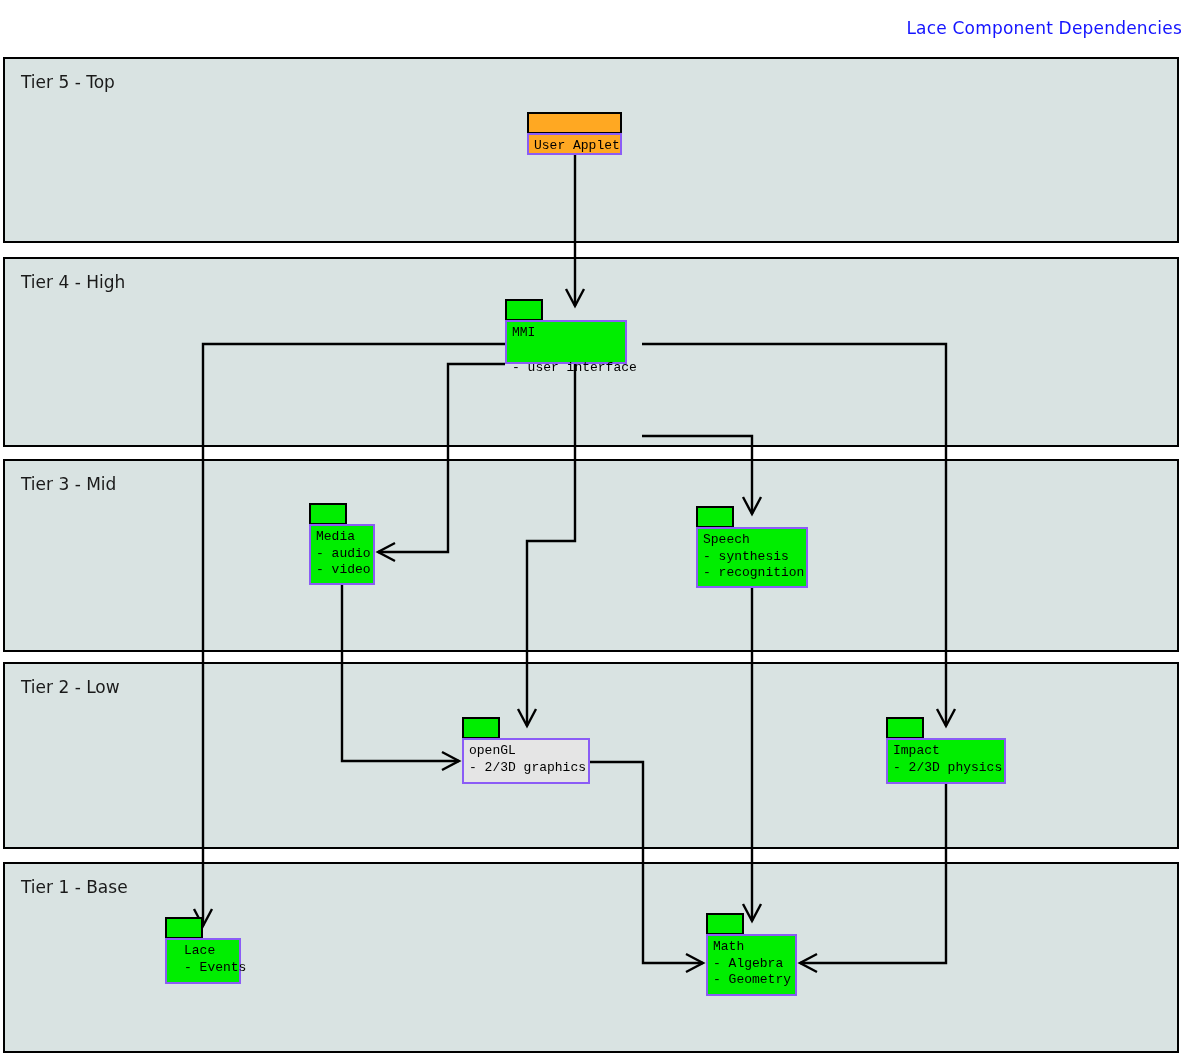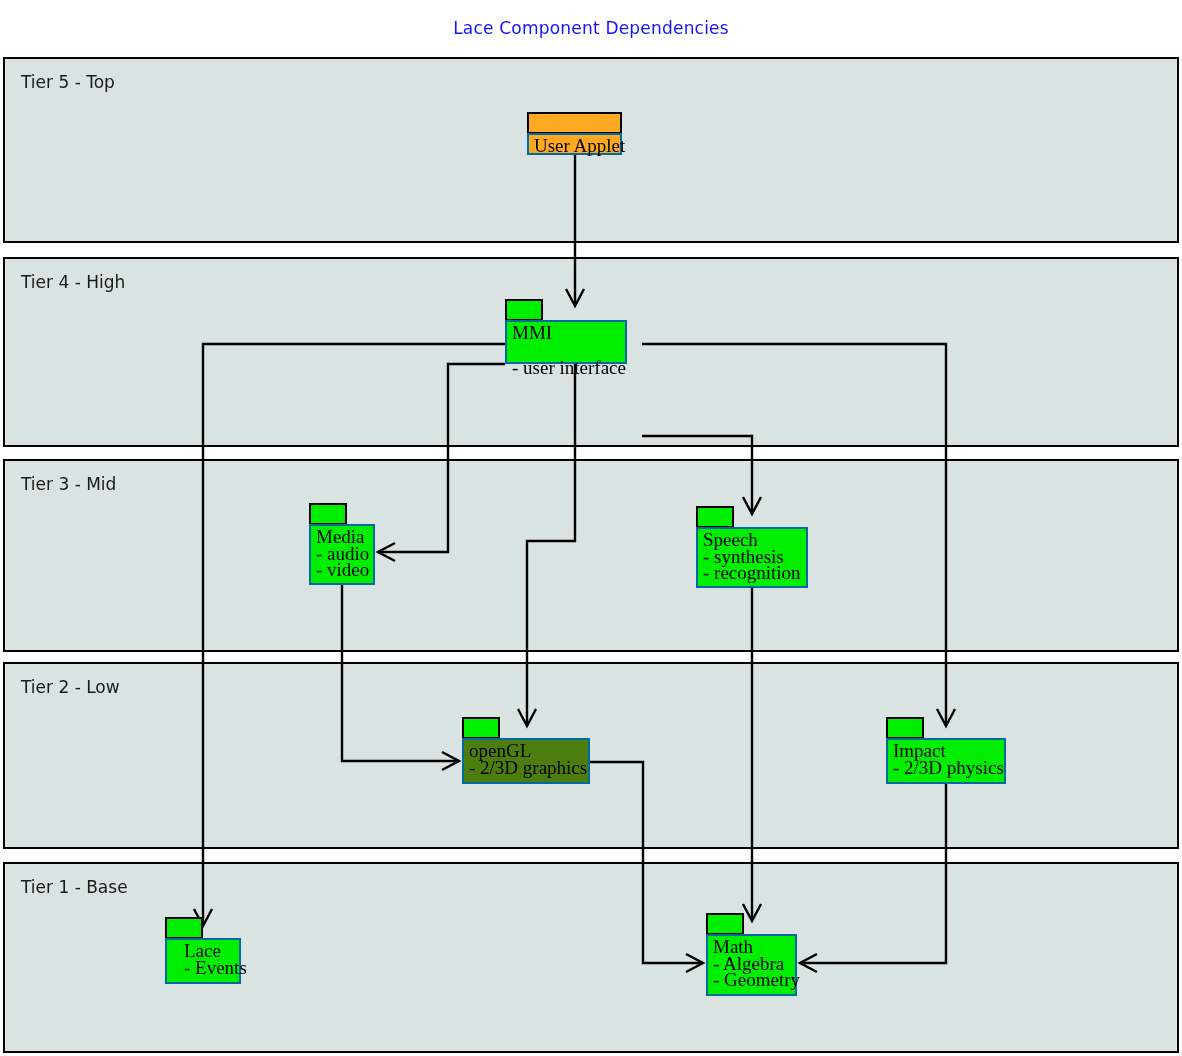--- a/index.html
+++ b/index.html
@@ -13,21 +13,21 @@
     height: 1056px;
     background: #ffffff;
     overflow: hidden;
     font-family: "DejaVu Sans", "Liberation Sans", sans-serif;
   }
   #diagram-title {
     position: absolute;
     left: 0;
     top: 18px;
     width: 1182px;
-    text-align: center;
+    text-align: right;
     color: #1414ff;
     font-size: 17px;
     font-family: "DejaVu Sans", "Liberation Sans", sans-serif;
     letter-spacing: 0.2px;
   }
   .tier-band {
     position: absolute;
     background: #d9e3e2;
     border: 2px solid #000000;
     box-sizing: border-box;
@@ -54,25 +54,25 @@
   .pkg-tab {
     position: absolute;
     left: 0;
     top: 0;
     border: 2px solid #000000;
     box-sizing: border-box;
   }
   .pkg-body {
     position: absolute;
     left: 0;
-    border: 2px solid #0369a1;
+    border: 2px solid #8b5cf6;
     box-sizing: border-box;
     padding: 3px 4px 3px 5px;
-    font-family: Liberation Serif, serif;
-    font-size: 19px;
+    font-family: Liberation Mono, monospace;
+    font-size: 13px;
     line-height: 16.5px;
     color: #000000;
     white-space: pre;
     overflow: visible;
   }
   #edge-layer {
     position: absolute;
     left: 0;
     top: 0;
     width: 1182px;
@@ -144,21 +144,21 @@
       <div class="pkg" style="left: 0px; top: 0px;">
         <div class="pkg-tab" style="left: 309px; top: 503px; width: 38px; height: 22px; background: rgb(0, 238, 0); position: absolute;"></div>
         <div class="pkg-body" style="left: 309px; top: 524px; width: 66px; height: 61px; background: rgb(0, 238, 0); position: absolute;"><div style="white-space: pre;">Media</div><div style="white-space: pre;">- audio</div><div style="white-space: pre; text-align: right;">- video</div></div>
       </div>
       <div class="pkg" style="left: 0px; top: 0px;">
         <div class="pkg-tab" style="left: 696px; top: 506px; width: 38px; height: 22px; background: rgb(0, 238, 0); position: absolute;"></div>
         <div class="pkg-body" style="left: 696px; top: 527px; width: 112px; height: 61px; background: rgb(0, 238, 0); position: absolute;"><div style="white-space: pre;">Speech</div><div style="white-space: pre;">- synthesis</div><div style="white-space: pre;">- recognition</div></div>
       </div>
       <div class="pkg" style="left: 0px; top: 0px;">
         <div class="pkg-tab" style="left: 462px; top: 717px; width: 38px; height: 22px; background: rgb(0, 238, 0); position: absolute;"></div>
-        <div class="pkg-body" style="left: 462px; top: 738px; width: 128px; height: 46px; background: #4d7c0f; position: absolute;"><div style="white-space: pre;">openGL</div><div style="white-space: pre;">- 2/3D graphics</div></div>
+        <div class="pkg-body" style="left: 462px; top: 738px; width: 128px; height: 46px; background: #e5e5e5; position: absolute;"><div style="white-space: pre;">openGL</div><div style="white-space: pre;">- 2/3D graphics</div></div>
       </div>
       <div class="pkg" style="left: 0px; top: 0px;">
         <div class="pkg-tab" style="left: 886px; top: 717px; width: 38px; height: 22px; background: rgb(0, 238, 0); position: absolute;"></div>
         <div class="pkg-body" style="left: 886px; top: 738px; width: 120px; height: 46px; background: rgb(0, 238, 0); position: absolute;"><div style="white-space: pre;">Impact</div><div style="white-space: pre; text-align: right;">- 2/3D physics</div></div>
       </div>
       <div class="pkg" style="left: 0px; top: 0px;">
         <div class="pkg-tab" style="left: 165px; top: 917px; width: 38px; height: 22px; background: rgb(0, 238, 0); position: absolute;"></div>
         <div class="pkg-body" style="left: 165px; top: 938px; width: 76px; height: 46px; background: rgb(0, 238, 0); position: absolute; padding-left: 17px;"><div style="white-space: pre;">Lace</div><div style="white-space: pre;">- Events</div></div>
       </div>
       <div class="pkg" style="left: 0px; top: 0px;">

